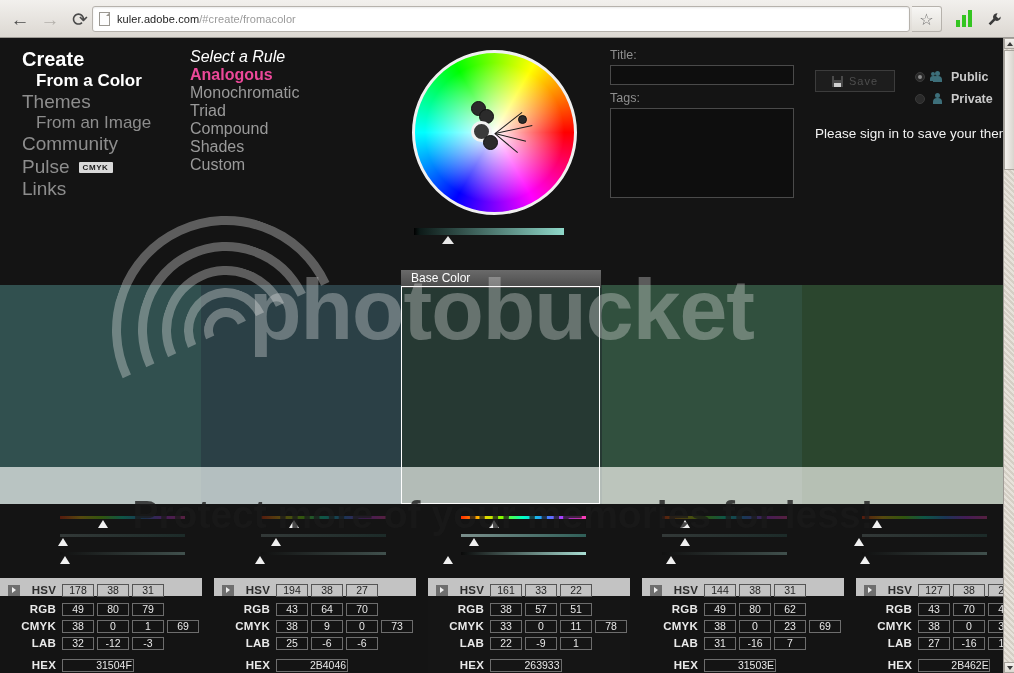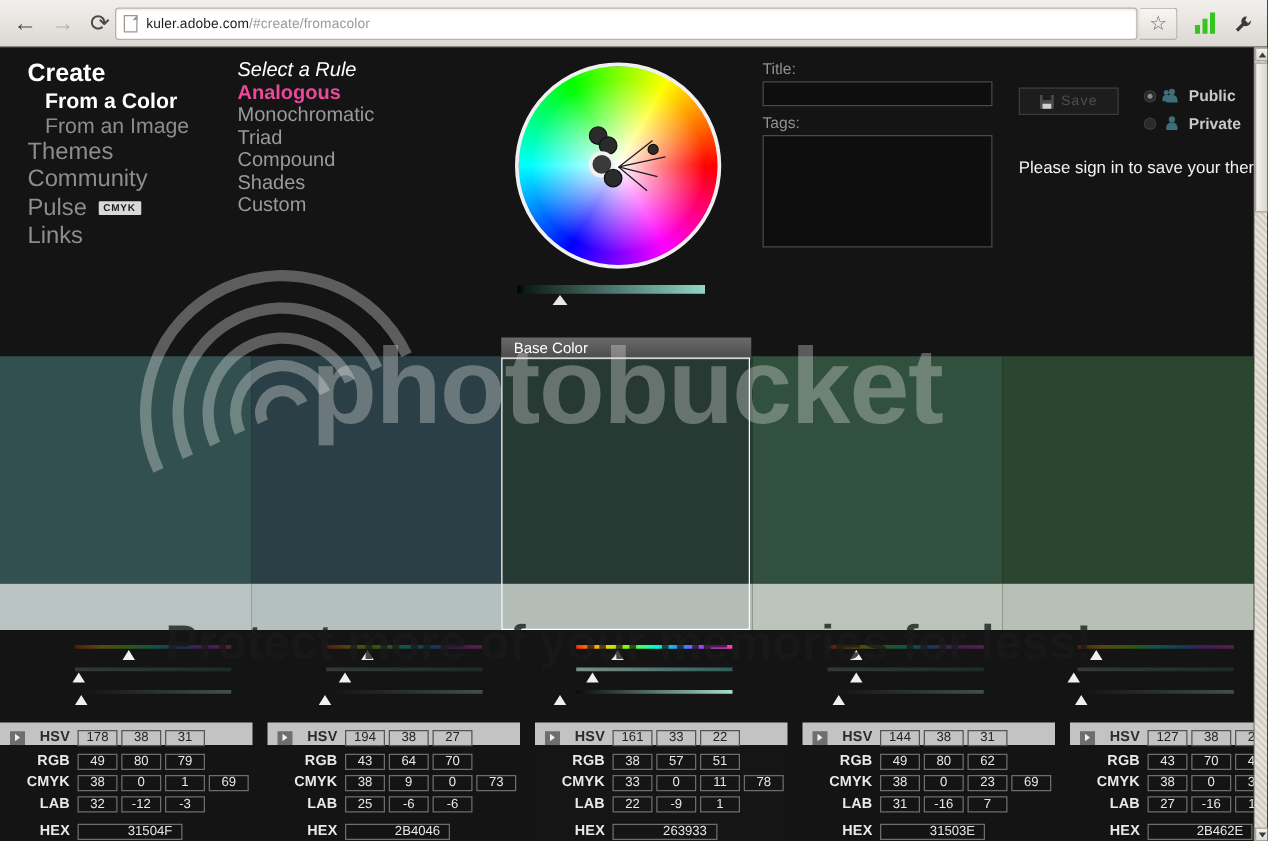--- a/index.html
+++ b/index.html
@@ -230,21 +230,21 @@
     width:62px; text-align:right; padding-right:6px;
     font-size:11.5px; color:#e9e9e9; font-weight:bold; letter-spacing:.2px;
   }
   .ro-row.first .ro-lbl { color:#2c2c2c; }
   .cell {
     width:32px; height:13px; margin-right:3px;
     border:1px solid #6d6d6d; background:transparent;
     color:#e8e8e8; font-size:10.5px; text-align:center; line-height:11px;
   }
   .ro-row.first .cell { border-color:#555; color:#232323; }
-  .cell.hex { width:84px;padding-left:32px; }
+  .cell.hex { width:72px;padding-left:32px; }
   .ro-row.hexrow { margin-top:6px; }
 
   
   .vscroll {
     position:absolute; right:0; top:38px; width:11px; height:635px;
     background:repeating-linear-gradient(45deg,#e6e2da 0 2px,#d4cfc5 2px 4px);
     border-left:1px solid #9d9a95;
   }
   .vs-btn {
     position:absolute; left:0; width:11px; height:11px;
@@ -289,22 +289,22 @@
         <path d="M10.5 1.2a4 4 0 0 0-4.2 5.5L1.6 11.4l1.9 1.9 4.7-4.7a4 4 0 0 0 5.5-4.2L11.5 6.5 9.2 4.2z" fill="#3b3b3b"></path>
       </svg>
     </div>
   </div>
 
   <div class="app">
 
     <div class="nav">
       <div class="nav-row head"><span>Create</span></div>
       <div class="nav-row sub active"><span>From a Color</span></div>
+      <div class="nav-row"><span>Themes</span></div>
       <div class="nav-row sub"><span>From an Image</span></div>
-      <div class="nav-row"><span>Themes</span></div>
       <div class="nav-row"><span>Community</span></div>
       <div class="nav-row"><span>Pulse</span><span class="beta">CMYK</span></div>
       <div class="nav-row"><span>Links</span></div>
     </div>
 
     <div class="rules">
       <div class="rules-title">Select a Rule</div>
       <div class="rule active">Analogous</div>
       <div class="rule">Monochromatic</div>
       <div class="rule">Triad</div>

